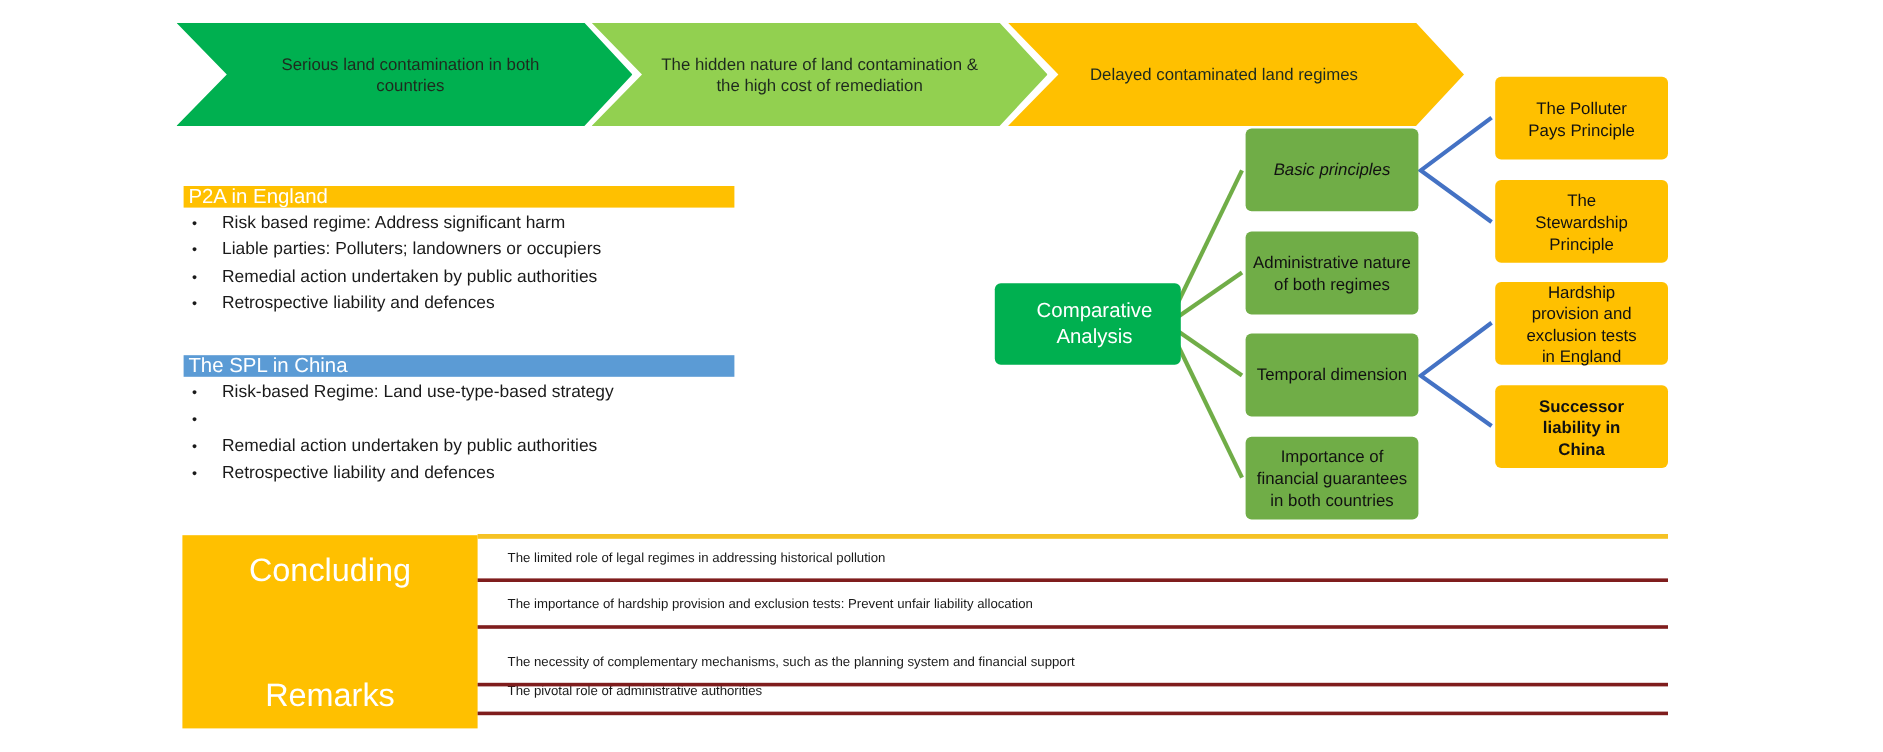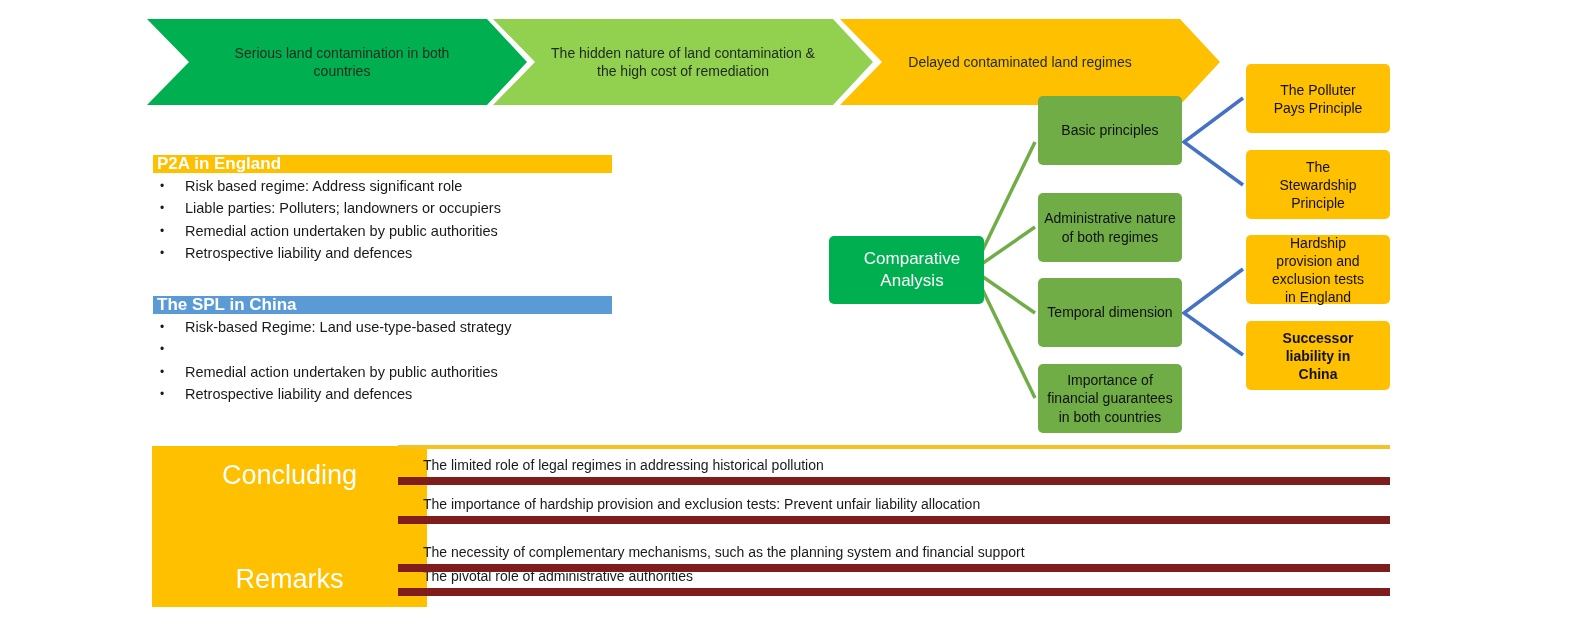--- a/index.html
+++ b/index.html
@@ -13,21 +13,21 @@
   .chev span { display: block; }
   #chev1 { left: 147px; width: 380px; background: #00b050;
            clip-path: polygon(0 0, 340px 0, 380px 50%, 340px 100%, 0 100%, 42px 50%); padding: 0 50px 0 60px; }
   #chev2 { left: 493px; width: 380px; background: #92d050;
            clip-path: polygon(0 0, 340px 0, 380px 50%, 340px 100%, 0 100%, 42px 50%); padding: 0 50px 0 50px; }
   #chev3 { left: 840px; width: 380px; background: #ffc000;
            clip-path: polygon(0 0, 340px 0, 380px 50%, 340px 100%, 0 100%, 42px 50%); padding: 0 60px 0 40px; }
 
   
   .sec-head { position: absolute; left: 153px; width: 459px; height: 18px; color: #ffffff; font-size: 17px;
-              line-height: 18px; padding-left: 4px; box-sizing: border-box; white-space: nowrap; overflow: hidden; font-weight: bold; }
+              line-height: 18px; padding-left: 4px; box-sizing: border-box; white-space: nowrap; overflow: hidden; }
   #head-eng { top: 155px; background: #ffc000; }
   #head-chn { top: 296px; background: #5b9bd5; }
   .bullets { position: absolute; left: 160px; margin: 0; padding: 0; list-style: none; font-size: 14.5px; color: #1a1a1a; }
   .bullets li { height: 22.3px; line-height: 22px; display: flex; align-items: center; }
   .bullets .dot { width: 25px; display: inline-block; font-size: 12px; }
   #list-eng { top: 175px; }
   #list-chn { top: 316px; }
 
   
   #center-node { left: 829px; top: 236px; width: 144px; height: 68px; background: #00b050; border-radius: 5px;
@@ -36,45 +36,45 @@
   .gbox { position: absolute; left: 1038px; width: 144px; height: 69px; background: #70ad47; border-radius: 5px;
           display: flex; align-items: center; justify-content: center; text-align: center; font-size: 14px;
           line-height: 18.5px; color: #111; box-sizing: border-box; padding: 0 2px; }
   .ybox { position: absolute; left: 1246px; width: 144px; height: 69px; background: #ffc000; border-radius: 5px;
           display: flex; align-items: center; justify-content: center; text-align: center; font-size: 14px;
           line-height: 18px; color: #111; box-sizing: border-box; padding: 0 20px; }
 
   svg#connectors { position: absolute; left: 0; top: 0; width: 1569px; height: 627px; pointer-events: none; }
 
   
-  #conc-title { left: 152px; top: 446px; width: 275px; height: 161px; background: #ffc000; color: #ffffff;
+  #conc-title { left: 152px; top: 446px; width: 246px; height: 161px; background: #ffc000; color: #ffffff;
                 font-size: 27px; display: flex; flex-direction: column; align-items: center; justify-content: center; gap: 44px; }
   #conc-title span { display: block; line-height: 30px; margin: 15px 0; }
   #conc-topline { left: 398px; top: 445px; width: 992px; height: 4px; background: #f5c225; }
   .conc-row { position: absolute; left: 398px; width: 992px; height: 36px; box-sizing: border-box;
-              border-bottom: 8px solid #7f1d1d; font-size: 14px; line-height: 32px; padding-left: 25px; color: #1a1a1a; }
+              border-bottom: 3px solid #7f1d1d; font-size: 11px; line-height: 32px; padding-left: 25px; color: #1a1a1a; }
 </style>
 </head>
 <body>
 
 <div id="chev1" class="chev">
   <span>Serious land contamination in both countries</span>
 </div>
 <div id="chev2" class="chev">
   <span>The hidden nature of land contamination &amp; the high cost of remediation</span>
 </div>
 <div id="chev3" class="chev">
   <span>Delayed contaminated land regimes</span>
 </div>
 
 <div id="head-eng" class="sec-head">P2A in England</div>
 <ul id="list-eng" class="bullets">
   <li>
       <span class="dot">•</span>
-      <span>Risk based regime: Address significant role</span>
+      <span>Risk based regime: Address significant harm</span>
     </li>
   <li>
       <span class="dot">•</span>
       <span>Liable parties: Polluters; landowners or occupiers</span>
     </li>
   <li>
       <span class="dot">•</span>
       <span>Remedial action undertaken by public authorities</span>
     </li>
   <li>
@@ -110,21 +110,21 @@
     <line x1="973" y1="270" x2="1035" y2="398"></line>
   </g>
   <g stroke="#4472c4" stroke-width="3.5" fill="none">
     <polyline points="1243,98 1184,142 1243,185"></polyline>
     <polyline points="1243,269 1184,313 1243,355"></polyline>
   </g>
 </svg>
 
 <div id="center-node" class="abs">Comparative Analysis</div>
 
-<div class="gbox" style="top:96px;">Basic principles</div>
+<div class="gbox" style="top:107px;font-style:italic;">Basic principles</div>
 <div class="gbox" style="top:193px;">Administrative nature of both regimes</div>
 <div class="gbox" style="top:278px;">Temporal dimension</div>
 <div class="gbox" style="top:364px;">Importance of financial guarantees in both countries</div>
 
 <div class="ybox" style="top:64px;">The Polluter Pays Principle</div>
 <div class="ybox" style="top:150px;text-align:center;">The Stewardship Principle</div>
 <div class="ybox" style="top:235px;">Hardship provision and exclusion tests in England</div>
 <div class="ybox" style="top:321px;font-weight:bold;">Successor liability in China</div>
 
 <div id="conc-title" class="abs">

